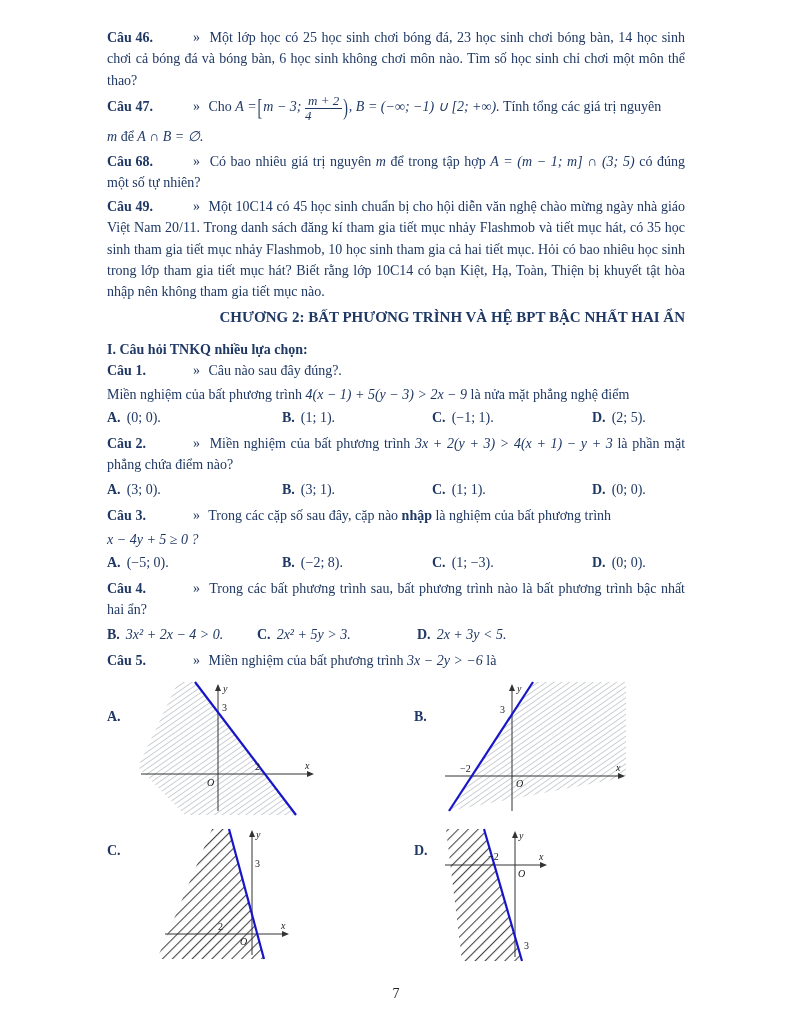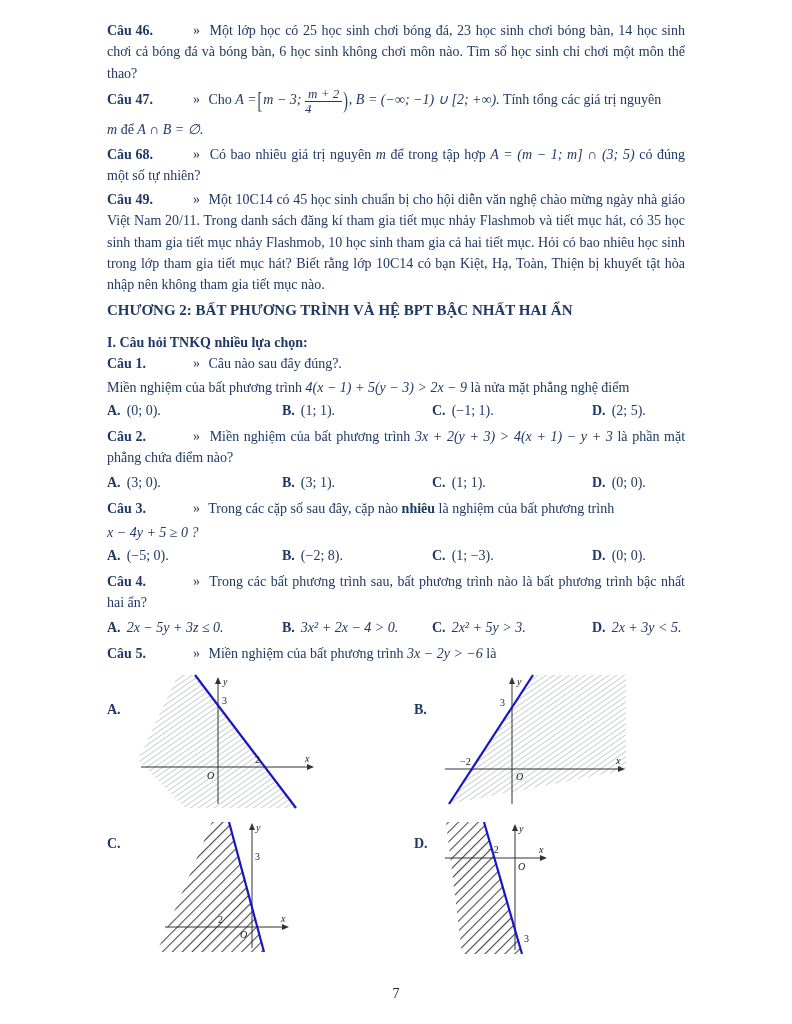--- a/index.html
+++ b/index.html
@@ -1,28 +1,28 @@
 <!DOCTYPE html>
 <html><head>
 <meta charset="utf-8">
 <style>
   html,body{margin:0;padding:0}
   body{width:792px;height:1024px;position:relative;background:#ffffff;
        font-family:"Liberation Serif",serif;color:#1f3864;font-size:14px;overflow:hidden}
-  .page{width:578px;margin:0 auto;padding-top:20px}
+  .page{width:578px;margin:0 auto;padding-top:27px}
   .q{text-align:justify;line-height:1.52;margin:0 0 3px}
   .qlabel{display:inline-block;width:86px;font-weight:700}
   .marker{margin-right:5px}
   .math{font-style:italic}
   .bigbr{display:inline-block;transform:scaleY(1.6);margin:0 1px;vertical-align:-1px}
   .frac{display:inline-block;vertical-align:-9px;line-height:1.1;
         font-style:italic;font-size:13px}
   .fnum{display:block;border-bottom:1px solid #1f3864;padding:0 3px}
   .fden{display:block}
-  .chapter{text-align:left;font-weight:700;font-size:15px;margin:6px 0 3px}
+  .chapter{text-align:right;font-weight:700;font-size:15px;margin:6px 0 3px}
   .section{font-weight:700;margin:16px 0 2px}
   .qbody{text-align:justify;line-height:1.52;margin:0 0 2px}
   .opts{display:flex;line-height:1.5;margin:1px 0 5px}
   .opt-a{width:175px}.opt-b{width:150px}.opt-c{width:160px}.opt-d{flex:1}
   .opt b{margin-right:6px}
   .mathopts .val{font-style:italic}
   .figrow{display:flex;margin-top:8px}
   .figcell{display:flex;width:289px;align-items:flex-start}
   .figlabel{width:26px;padding-top:30px;font-weight:700}
   .row2 .figlabel{padding-top:16px}
@@ -112,39 +112,38 @@
   <div class="opts">
     <span class="opt opt-a"><b>A.</b><span class="val">(3; 0).</span></span>
     <span class="opt opt-b"><b>B.</b><span class="val">(3; 1).</span></span>
     <span class="opt opt-c"><b>C.</b><span class="val">(1; 1).</span></span>
     <span class="opt opt-d"><b>D.</b><span class="val">(0; 0).</span></span>
   </div>
 
   <p class="q">
     <b class="qlabel">Câu 3.</b><span class="marker">»</span>
     <span>Trong các cặp số sau đây, cặp nào</span>
-    <b>nhiêu</b>
+    <b>nhập</b>
     <span>là nghiệm của bất phương trình</span>
   </p>
   <div class="qbody">
     <span class="math">x − 4y + 5 ≥ 0 ?</span>
   </div>
   <div class="opts">
     <span class="opt opt-a"><b>A.</b><span class="val">(−5; 0).</span></span>
     <span class="opt opt-b"><b>B.</b><span class="val">(−2; 8).</span></span>
     <span class="opt opt-c"><b>C.</b><span class="val">(1; −3).</span></span>
     <span class="opt opt-d"><b>D.</b><span class="val">(0; 0).</span></span>
   </div>
 
   <p class="q">
     <b class="qlabel">Câu 4.</b><span class="marker">»</span>
     <span>Trong các bất phương trình sau, bất phương trình nào là bất phương trình bậc nhất hai ẩn?</span>
   </p>
   <div class="opts mathopts">
-    <span class="opt opt-a"><b>A.</b><span class="val">2x − 5y + 3z ≤ 0.</span></span>
     <span class="opt opt-b"><b>B.</b><span class="val">3x² + 2x − 4 &gt; 0.</span></span>
     <span class="opt opt-c"><b>C.</b><span class="val">2x² + 5y &gt; 3.</span></span>
     <span class="opt opt-d"><b>D.</b><span class="val">2x + 3y &lt; 5.</span></span>
   </div>
 
   <p class="q">
     <b class="qlabel">Câu 5.</b><span class="marker">»</span>
     <span>Miền nghiệm của bất phương trình</span>
     <span class="math">3x − 2y &gt; −6</span>
     <span>là</span>

